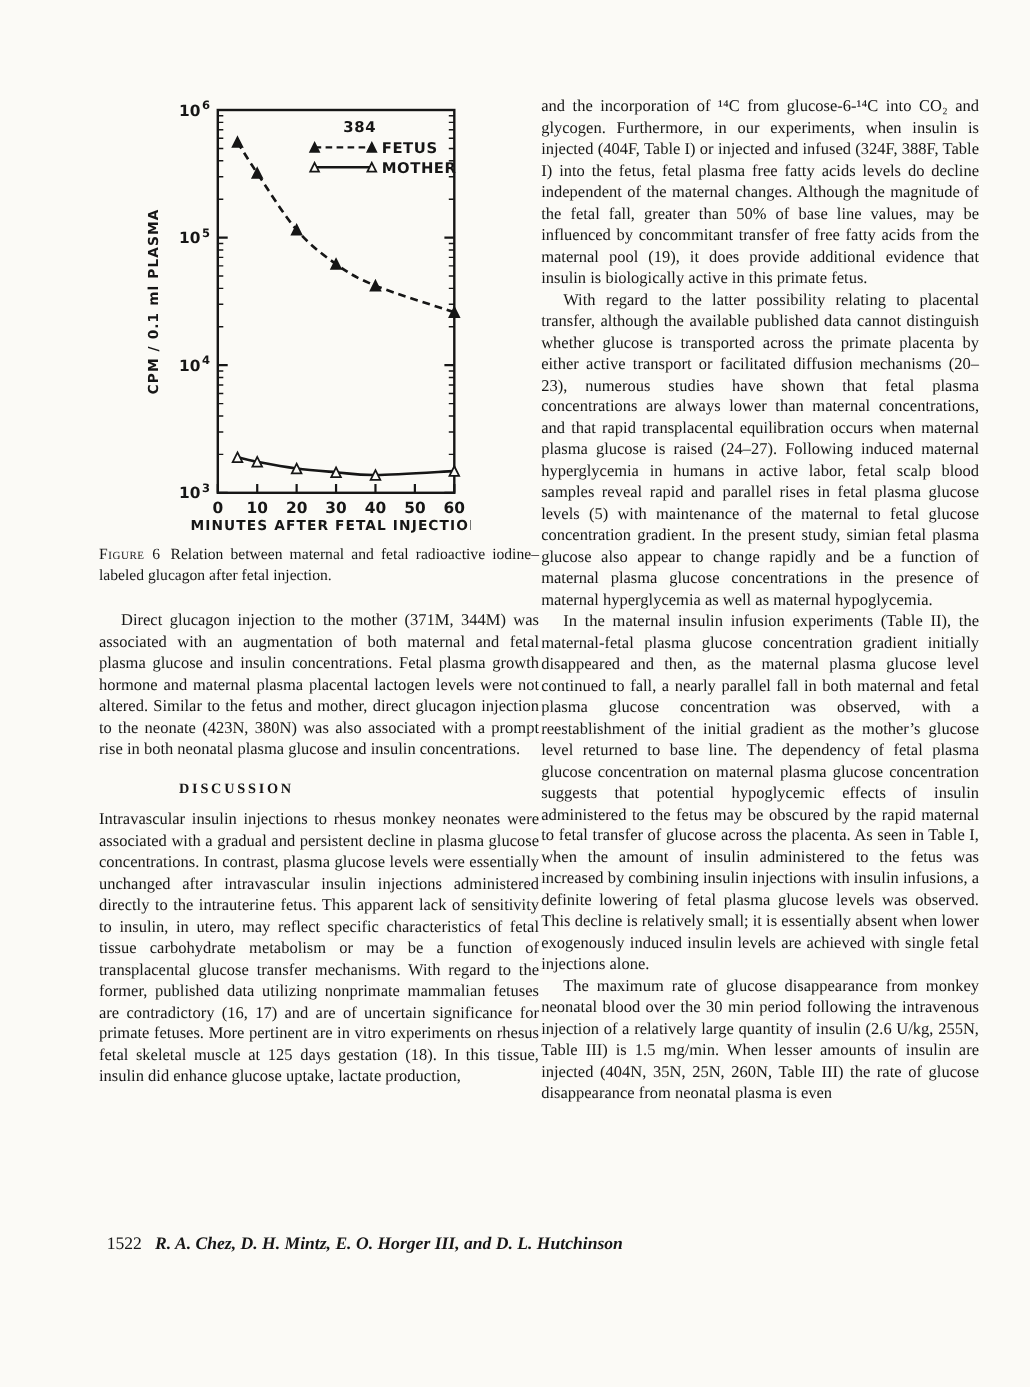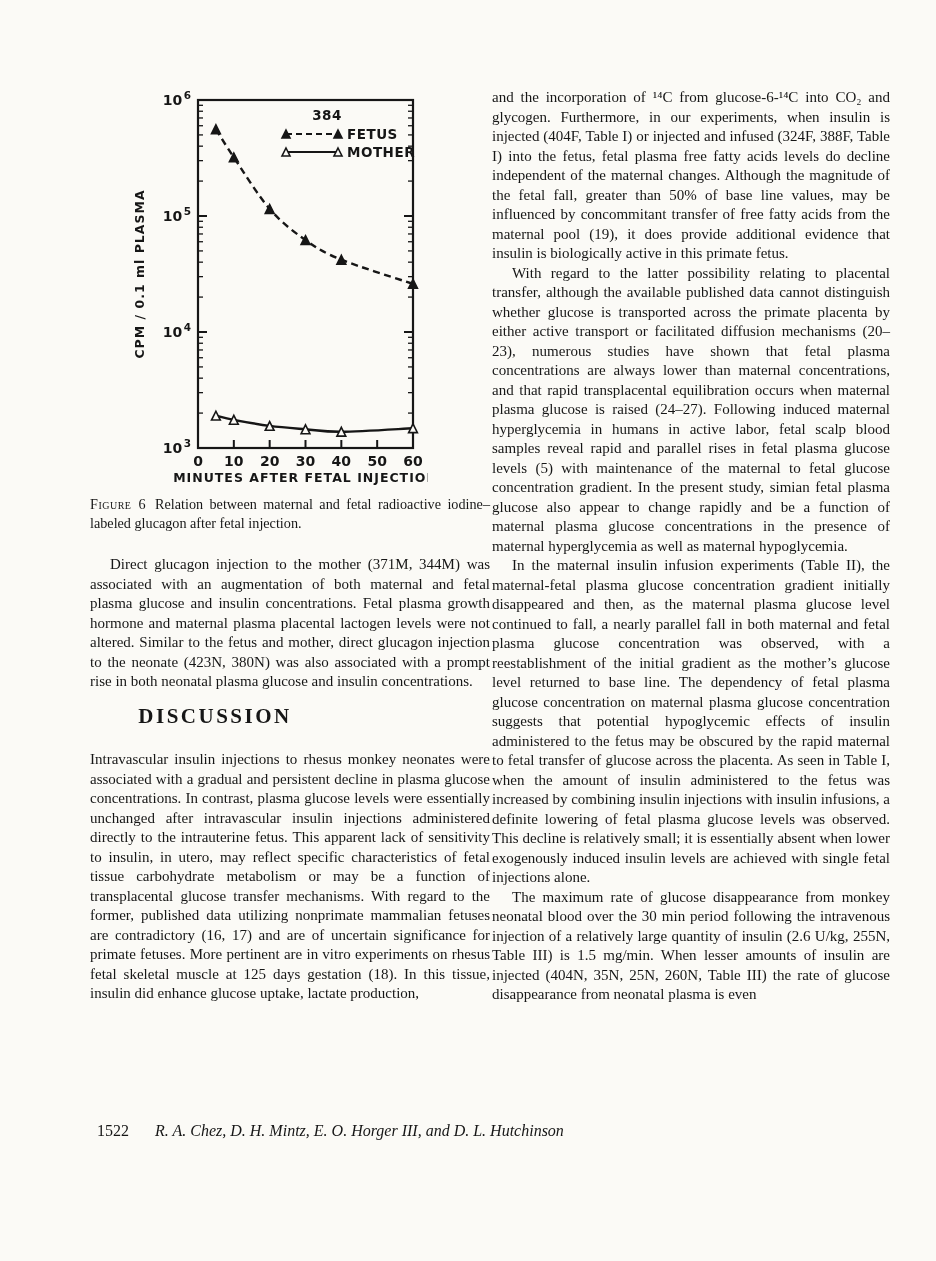--- a/index.html
+++ b/index.html
@@ -13,26 +13,26 @@
   .col-left{left:90px;}
   .col-right{left:492px;width:398px;}
   .para{margin:0;}
   .para.indent{text-indent:20px;}
   .figure-block{margin:0;padding:0;}
   .chart-svg{display:block;margin-left:38px;}
   .caption{font-size:14.2px;line-height:19px;margin-top:9px;margin-bottom:22px;
            text-align:justify;}
   .figlabel{font-variant:small-caps;letter-spacing:.5px;margin-right:9px;}
   .section-heading{
-    text-align:center;padding-right:150px;font-size:21px;font-weight:700;
-    letter-spacing:2.5px;margin:15px 0 24px 0;
+    text-align:center;padding-right:150px;font-size:13px;font-weight:700;
+    letter-spacing:2.5px;margin:15px 0 10px 0;
   }
-  .footer{position:absolute;top:1122px;left:97px;display:flex;gap:26px;
+  .footer{position:absolute;top:1122px;left:97px;display:flex;gap:12px;
           font-size:16px;align-items:baseline;}
-  .footer .authors{font-style:italic;font-weight:400;text-align:right;}
+  .footer .authors{font-style:italic;font-weight:700;text-align:right;}
   
   .xtick,.ytick{font:bold 14px "DejaVu Sans",sans-serif;fill:#161616;}
   .ytick-exp{font-size:10.5px;}
   .axis-title{font:bold 12.5px "DejaVu Sans",sans-serif;letter-spacing:1px;fill:#161616;}
   .legend-title,.legend-label{font:bold 13.5px "DejaVu Sans",sans-serif;
     letter-spacing:.5px;fill:#161616;}
 </style>
 </head>
 <body>
 

